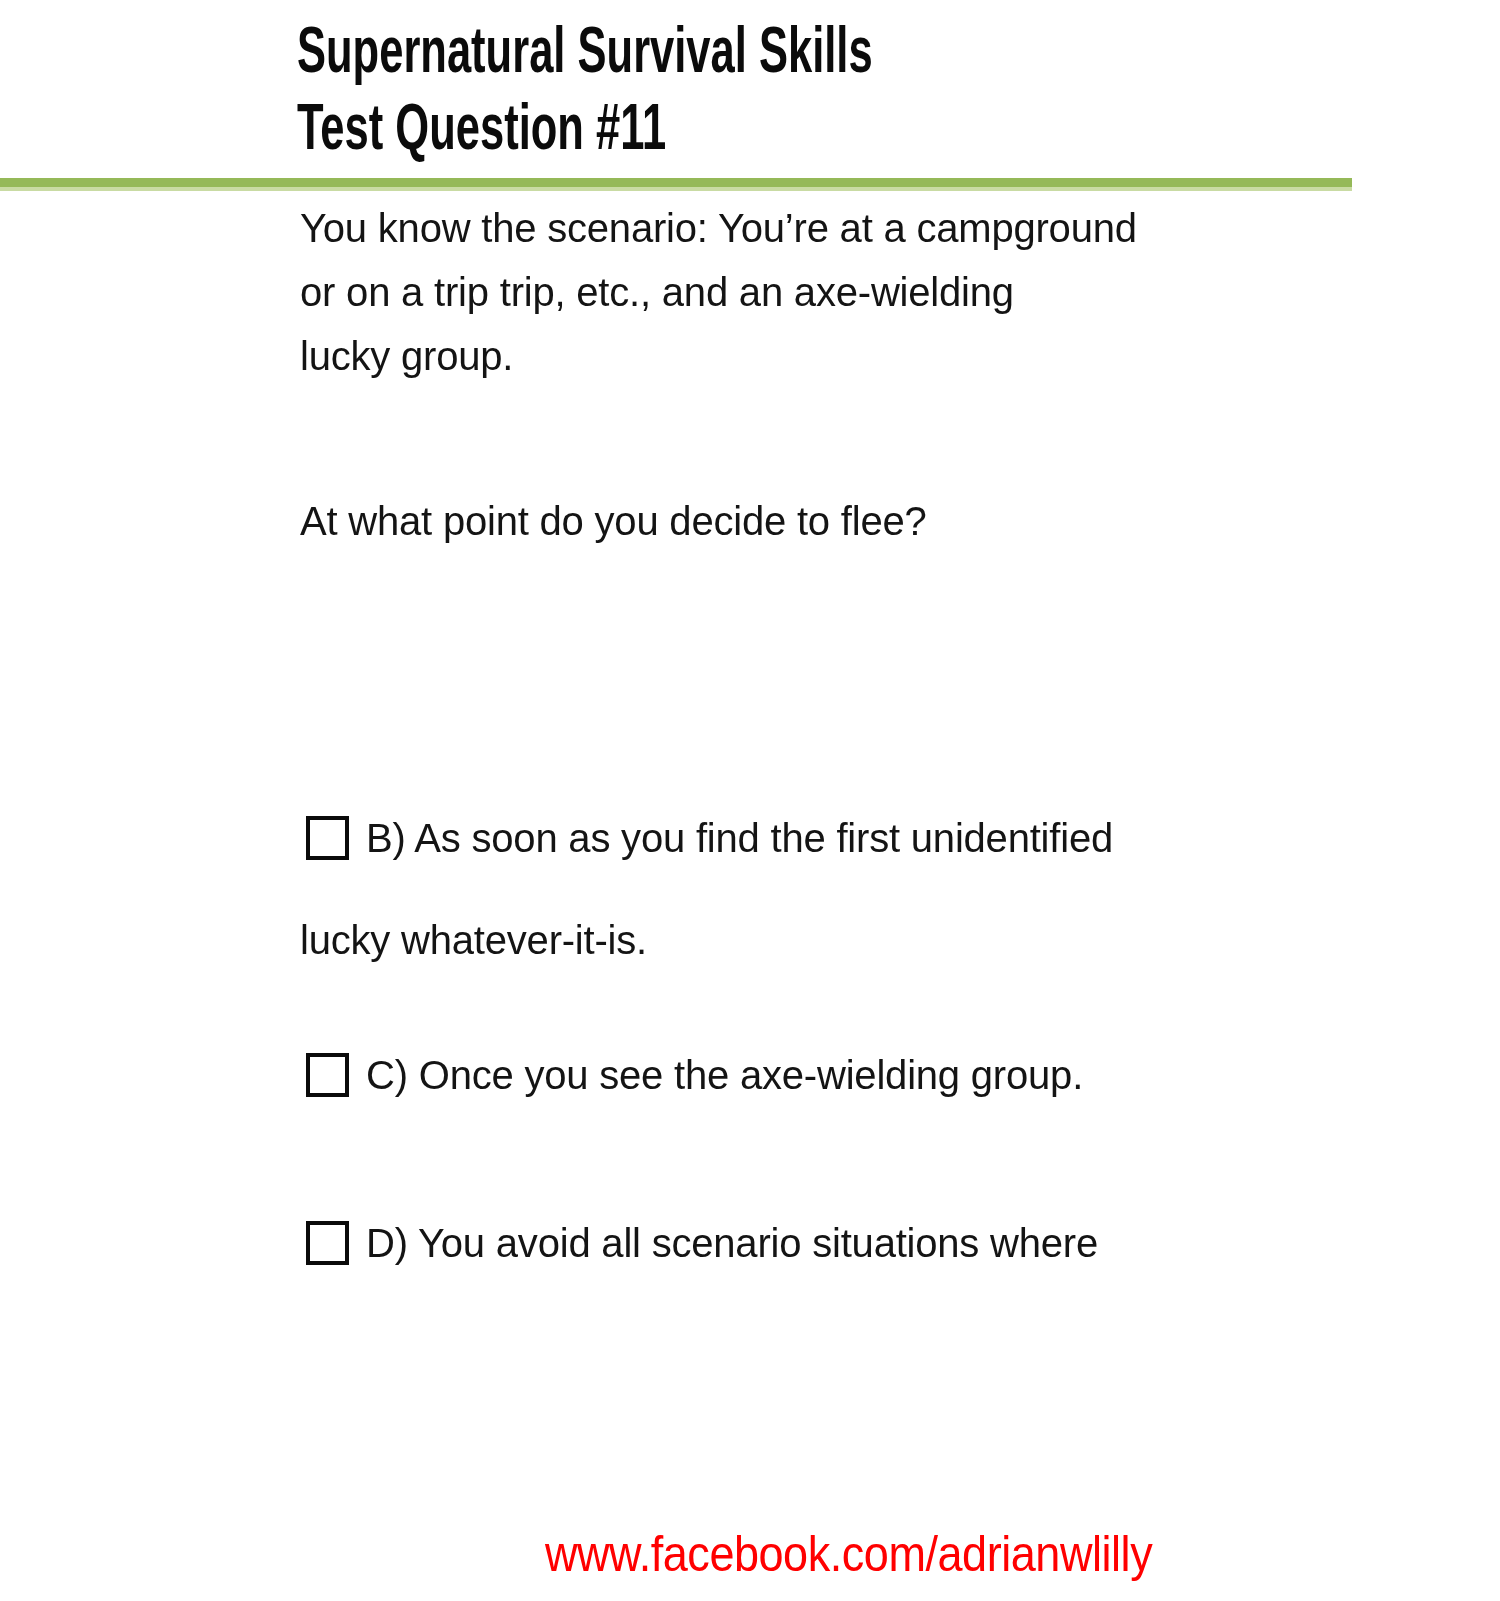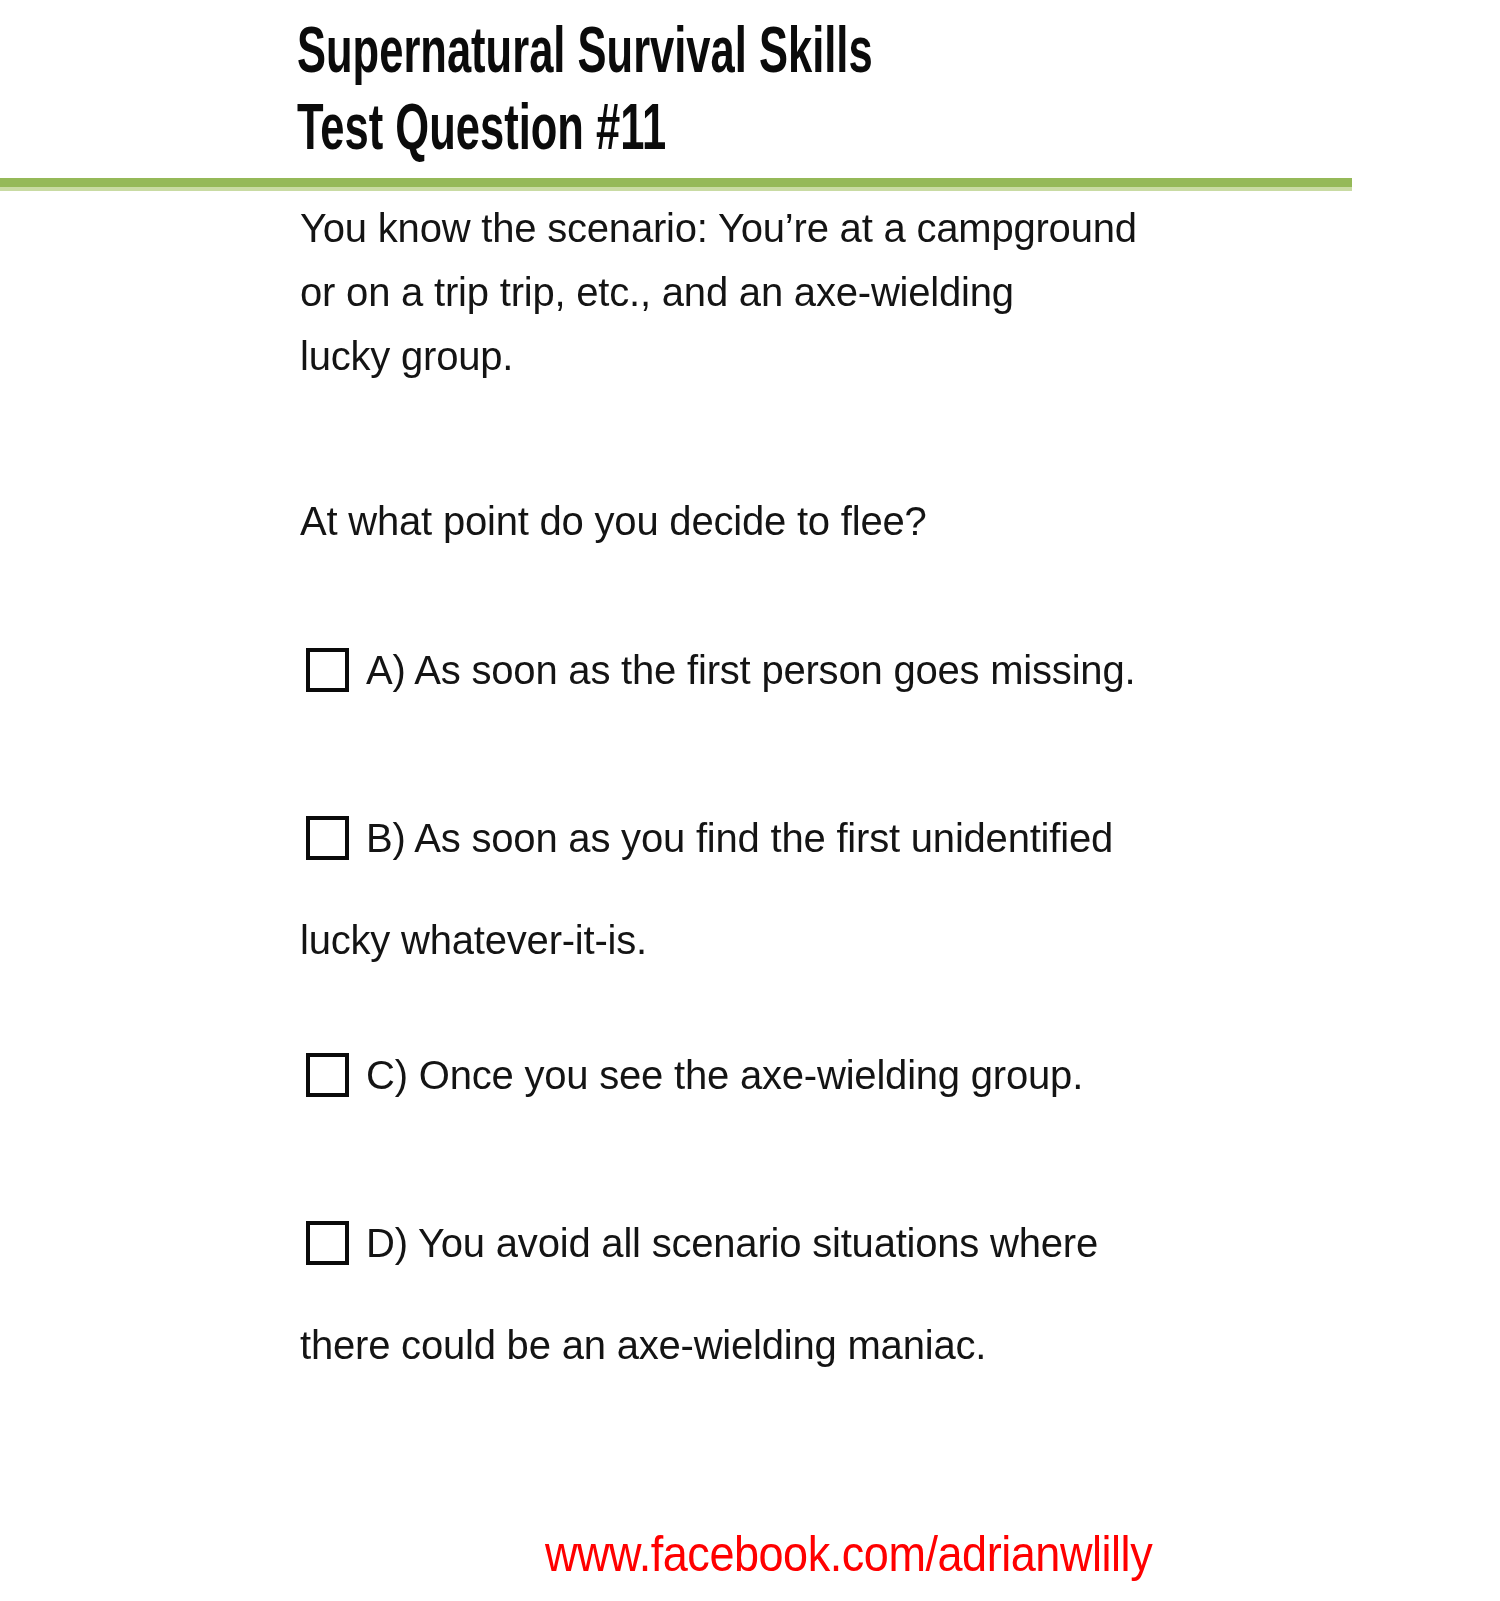--- a/index.html
+++ b/index.html
@@ -85,33 +85,29 @@
   <div class="divider" style="background: linear-gradient(rgb(149, 185, 88) 0px, rgb(149, 185, 88) 9px, rgb(201, 219, 163) 9px, rgb(201, 219, 163) 100%);"></div>
 
   <div class="bodytext intro">
     <div>You know the scenario: You’re at a campground</div>
     <div>or on a trip trip, etc., and an axe-wielding</div>
     <div>lucky group.</div>
   </div>
 
   <div class="bodytext prompt">At what point do you decide to flee?</div>
 
-  <div class="bodytext option opt-a">
-    <div><span class="checkbox"></span><span>A) As soon as the first person goes missing.</span></div>
-  </div>
 
   <div class="bodytext option opt-b">
     <div><span class="checkbox"></span><span>B) As soon as you find the first unidentified</span></div>
     <div>lucky whatever-it-is.</div>
   </div>
 
   <div class="bodytext option opt-c">
     <div><span class="checkbox"></span><span>C) Once you see the axe-wielding group.</span></div>
   </div>
 
   <div class="bodytext option opt-d">
     <div><span class="checkbox"></span><span>D) You avoid all scenario situations where</span></div>
-    <div>there could be an axe-wielding maniac.</div>
   </div>
 
   <div class="footer-url" style="color: rgb(255, 0, 0);">www.facebook.com/adrianwlilly</div>
 
 </div>
 
 </body></html>

